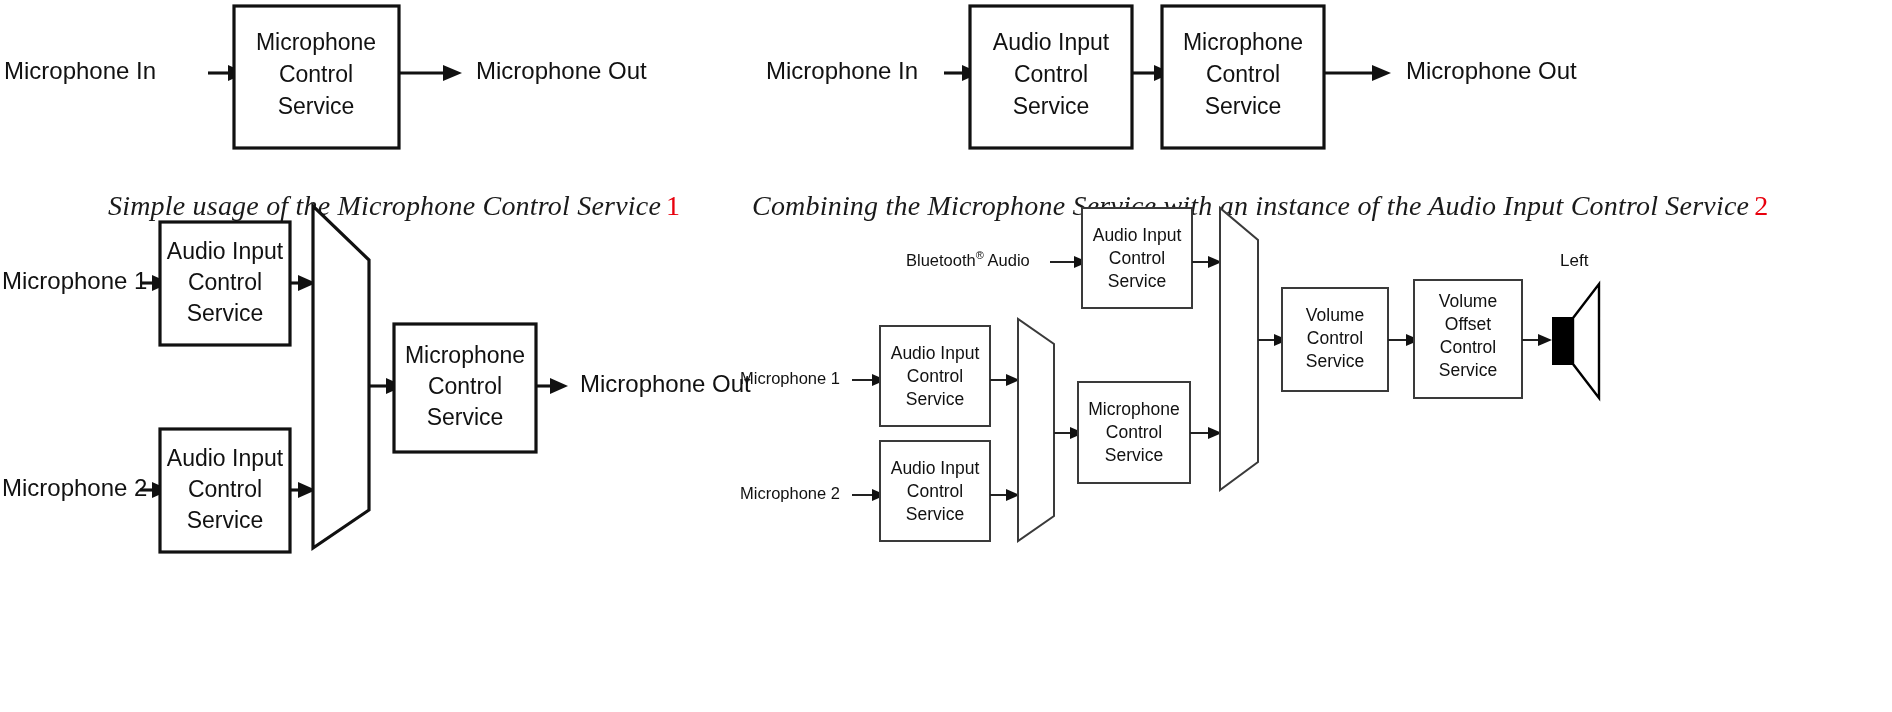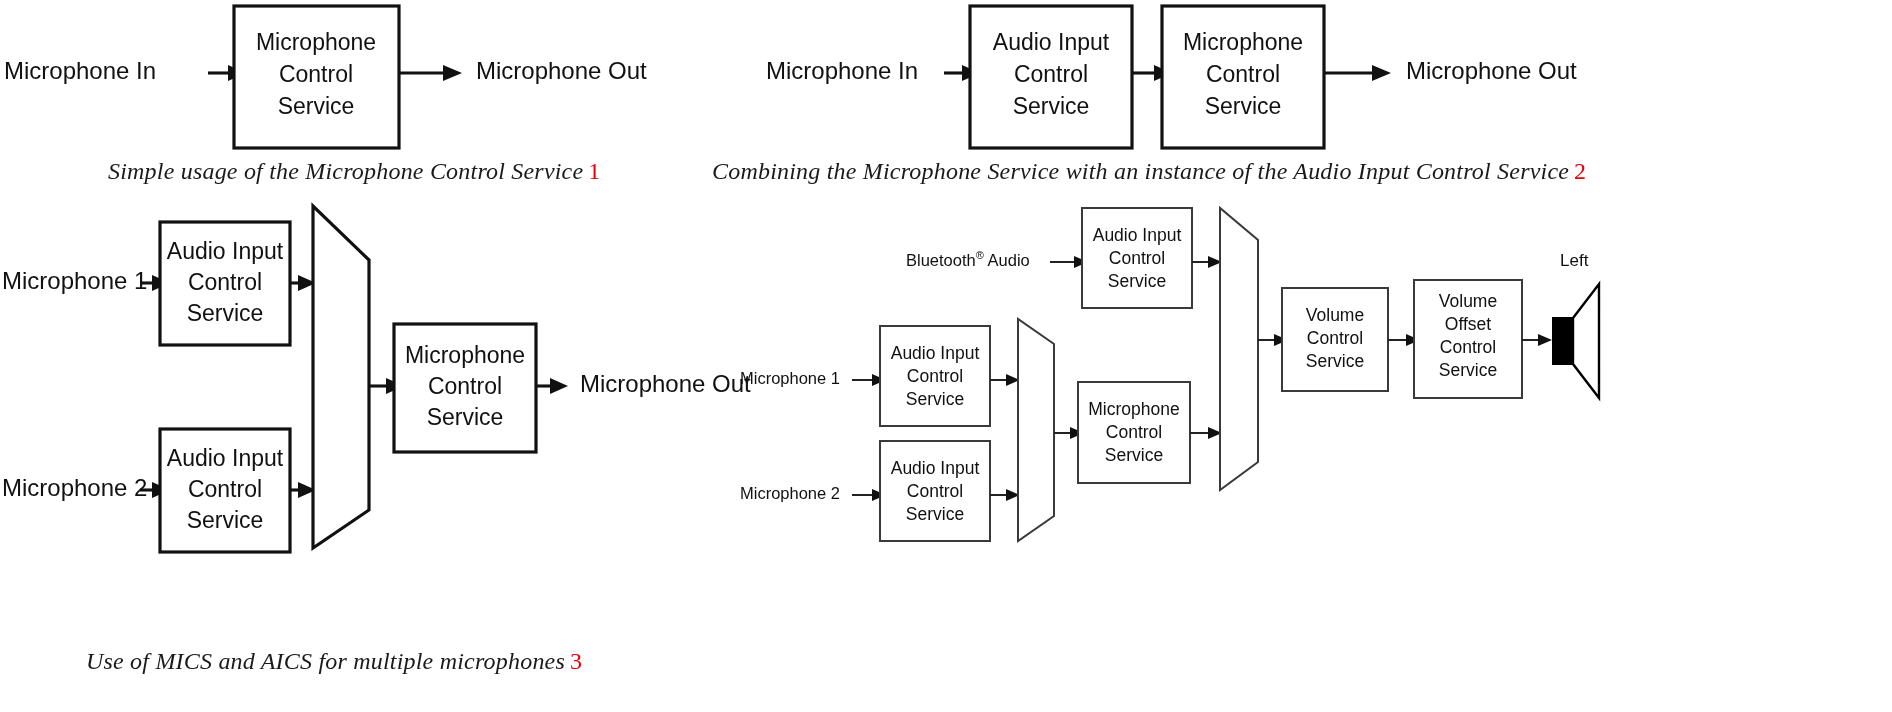--- a/index.html
+++ b/index.html
@@ -11,24 +11,25 @@
     position:relative;
   }
   .canvas{position:relative;width:1892px;height:712px;}
 
   .figure{position:absolute;}
 
   .caption{
     position:absolute;
     font-family:"Liberation Serif",serif;
     font-style:italic;
-    font-size:24px;
+    font-size:28px;
     color:#1a1a1a;
     white-space:nowrap;
     letter-spacing:0.2px;
+    margin-top:32px;
   }
   .caption .fignum{
     color:#e8000d;
     font-style:normal;
     font-family:"Liberation Serif",serif;
     padding-left:5px;
   }
 
   svg{display:block;overflow:visible;}
   .bx{fill:#ffffff;stroke:#111111;}
@@ -96,21 +97,21 @@
       <rect class="bx bx-thick" x="400" y="6" width="162" height="142"></rect>
       <text class="t-box" x="481" y="44" text-anchor="middle">Microphone</text>
       <text class="t-box" x="481" y="76" text-anchor="middle">Control</text>
       <text class="t-box" x="481" y="108" text-anchor="middle">Service</text>
 
       <line class="ln" x1="562" y1="73" x2="610" y2="73"></line>
       <polygon class="ah" points="610,65 629,73 610,81"></polygon>
       <text class="t-io" x="644" y="73">Microphone Out</text>
     </svg>
   </div>
-  <div class="caption" style="left:712px;top:158px;">
+  <div class="caption" style="left:752px;top:158px;">
     <span>Combining the Microphone Service with an instance of the Audio Input Control Service</span><span class="fignum">2</span>
   </div>
 
   <div class="figure" style="left:0px;top:200px;">
     <svg width="740" height="350" viewBox="0 0 740 350">
 
       <text class="t-io" x="2" y="83">Microphone 1</text>
       <line class="ln" x1="140" y1="83" x2="152" y2="83"></line>
       <polygon class="ah" points="152,75 170,83 152,91"></polygon>
 
@@ -141,23 +142,20 @@
 
       <rect class="bx bx-thick" x="394" y="124" width="142" height="128"></rect>
       <text class="t-box" x="465" y="157" text-anchor="middle">Microphone</text>
       <text class="t-box" x="465" y="188" text-anchor="middle">Control</text>
       <text class="t-box" x="465" y="219" text-anchor="middle">Service</text>
 
       <line class="ln" x1="536" y1="186" x2="550" y2="186"></line>
       <polygon class="ah" points="550,178 568,186 550,194"></polygon>
       <text class="t-io" x="580" y="186">Microphone Out</text>
     </svg>
-  </div>
-  <div class="caption" style="left:86px;top:648px;">
-    <span>Use of MICS and AICS for multiple microphones</span><span class="fignum">3</span>
   </div>
 
   <div class="figure" style="left:730px;top:200px;">
     <svg width="1160" height="355" viewBox="0 0 1160 355">
 
       <text class="t-io-sm" x="176" y="62"><tspan>Bluetooth</tspan><tspan class="sup" dy="-6">®</tspan><tspan dy="6" xml:space="preserve"> </tspan><tspan>Audio</tspan></text>
       <line class="ln-thin" x1="320" y1="62" x2="344" y2="62"></line>
       <polygon class="ah" points="344,56 358,62 344,68"></polygon>
 
       <rect class="bx bx-thin" x="352" y="8" width="110" height="100"></rect>

